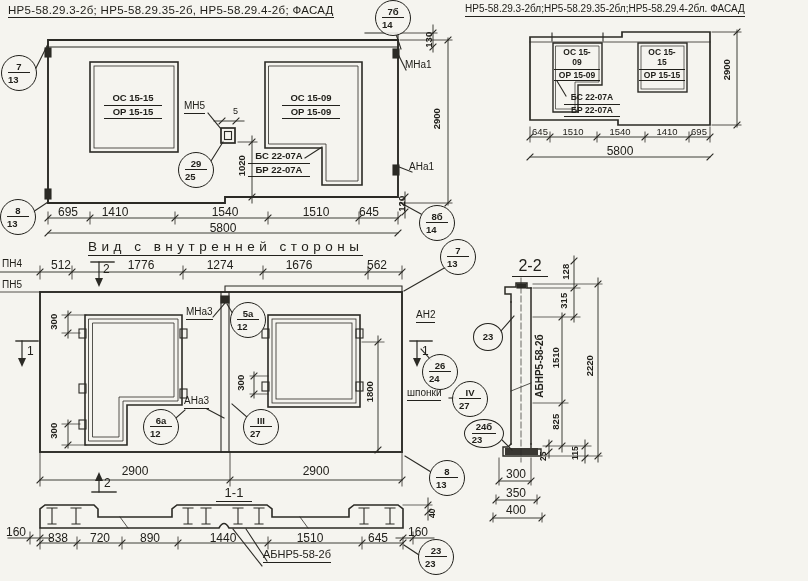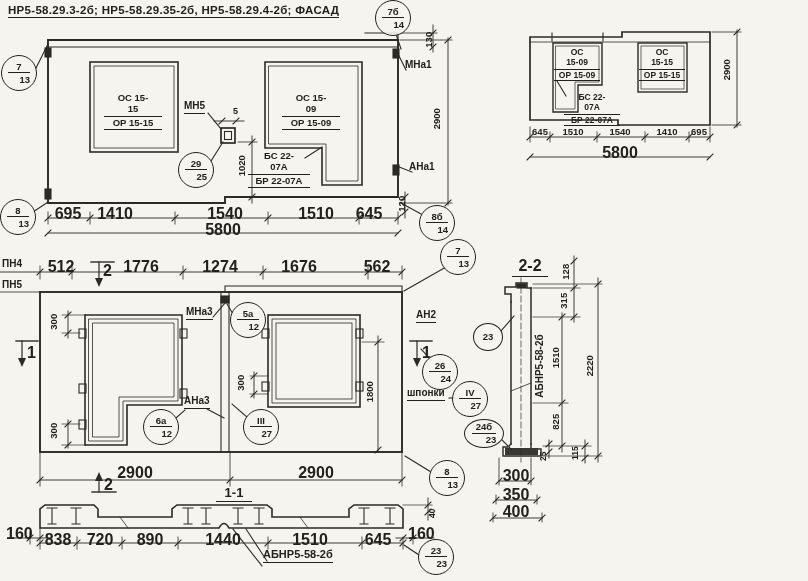--- a/index.html
+++ b/index.html
@@ -1,32 +1,32 @@
 <!DOCTYPE html>
 <html><head>
 <meta charset="utf-8">
 <style>
   *{box-sizing:border-box;margin:0;padding:0}
   body{background:#9a9894;font-family:"Liberation Sans",sans-serif}
   .sheet{position:relative;width:808px;height:581px;background:#f5f4ef;color:#22211c;overflow:hidden}
   svg.lines{position:absolute;left:0;top:0}
-  .t{position:absolute;font-weight:bold;white-space:nowrap;line-height:1.05;color:#22211c}
+  .t{position:absolute;font-weight:normal;white-space:nowrap;line-height:1.05;color:#22211c}
   .u{border-bottom:1.6px solid #22211c;padding-bottom:1px;display:inline-block}
   .vt{position:absolute;width:44px;text-align:center;font-weight:bold;font-size:9.5px;
       transform:rotate(-90deg);white-space:nowrap;line-height:1;color:#22211c}
   .frac{position:absolute;text-align:center;font-weight:bold;line-height:1.15}
   .frac span{display:block}
-  .frac .fa{border-bottom:1.5px solid #22211c;padding:0 12px 1px}
+  .frac .fa{border-bottom:1.5px solid #22211c;padding:0 5px 1px}
   .frac .fb{padding-top:1px;border-bottom:1.5px solid #22211c}
   .bub{position:absolute;border:1.5px solid #22211c;border-radius:50%;display:flex;flex-direction:column;
        align-items:center;justify-content:center;font-weight:bold;font-size:9.5px;line-height:1;
        background:rgba(245,244,239,.88)}
   .bub .bt{padding-bottom:1px}
-  .bub .bb{border-top:1.4px solid #22211c;padding-top:1.5px;min-width:65%;text-align:right}
-  .dim{font-size:16px}
+  .bub .bb{border-top:1.4px solid #22211c;padding-top:1.5px;min-width:65%;text-align:left}
+  .dim{font-size:12px}
   .lbl{font-size:10px}
   .ctr{text-align:center}
 </style>
 </head>
 <body>
 
 <div class="sheet">
 
   <svg class="lines" width="808" height="581" viewBox="0 0 808 581">
     <g fill="none" stroke="#2b2a25" stroke-width="1.1" stroke-linecap="square">
@@ -363,40 +363,42 @@
   </div>
   <div class="bub" style="left:419px;top:205px;width:36px;height:36px">
     <span class="bt">8б</span>
     <span class="bb">14</span>
   </div>
   <div class="bub" style="left:178px;top:152px;width:36px;height:36px">
     <span class="bt">29</span>
     <span class="bb">25</span>
   </div>
 
+  <div class="t u" style="left:465px;top:4px;font-size:10px">НР5-58.29.3-2бл;НР5-58.29.35-2бл;НР5-58.29.4-2бл. ФАСАД</div>
   <div class="frac" style="left:554px;top:48px;width:46px;font-size:8.5px">
     <span class="fa">ОС 15-09</span>
     <span class="fb">ОР 15-09</span>
   </div>
   <div class="frac" style="left:639px;top:48px;width:46px;font-size:8.5px">
     <span class="fa">ОС 15-15</span>
     <span class="fb">ОР 15-15</span>
   </div>
   <div class="frac" style="left:564px;top:93px;width:56px;font-size:8.5px">
     <span class="fa">БС 22-07А</span>
     <span class="fb">БР 22-07А</span>
   </div>
   <div class="vt" style="left:705px;top:65px">2900</div>
   <div class="t ctr" style="left:520px;top:127px;width:40px;font-size:9.5px">645</div>
   <div class="t ctr" style="left:553px;top:127px;width:40px;font-size:9.5px">1510</div>
   <div class="t ctr" style="left:600px;top:127px;width:40px;font-size:9.5px">1540</div>
   <div class="t ctr" style="left:647px;top:127px;width:40px;font-size:9.5px">1410</div>
   <div class="t ctr" style="left:679px;top:127px;width:40px;font-size:9.5px">695</div>
   <div class="t dim ctr" style="left:600px;top:145px;width:40px">5800</div>
 
+  <div class="t u" style="left:88px;top:240px;font-size:13.5px;letter-spacing:4.5px">Вид с внутренней стороны</div>
   <div class="t lbl" style="left:2px;top:259px">ПН4</div>
   <div class="t lbl" style="left:2px;top:280px">ПН5</div>
   <div class="t dim ctr" style="left:41px;top:259px;width:40px">512</div>
   <div class="t dim ctr" style="left:121px;top:259px;width:40px">1776</div>
   <div class="t dim ctr" style="left:200px;top:259px;width:40px">1274</div>
   <div class="t dim ctr" style="left:279px;top:259px;width:40px">1676</div>
   <div class="t dim ctr" style="left:357px;top:259px;width:40px">562</div>
   <div class="t dim" style="left:103px;top:263px">2</div>
   <div class="t dim" style="left:104px;top:477px">2</div>
   <div class="t dim" style="left:27px;top:345px">1</div>

